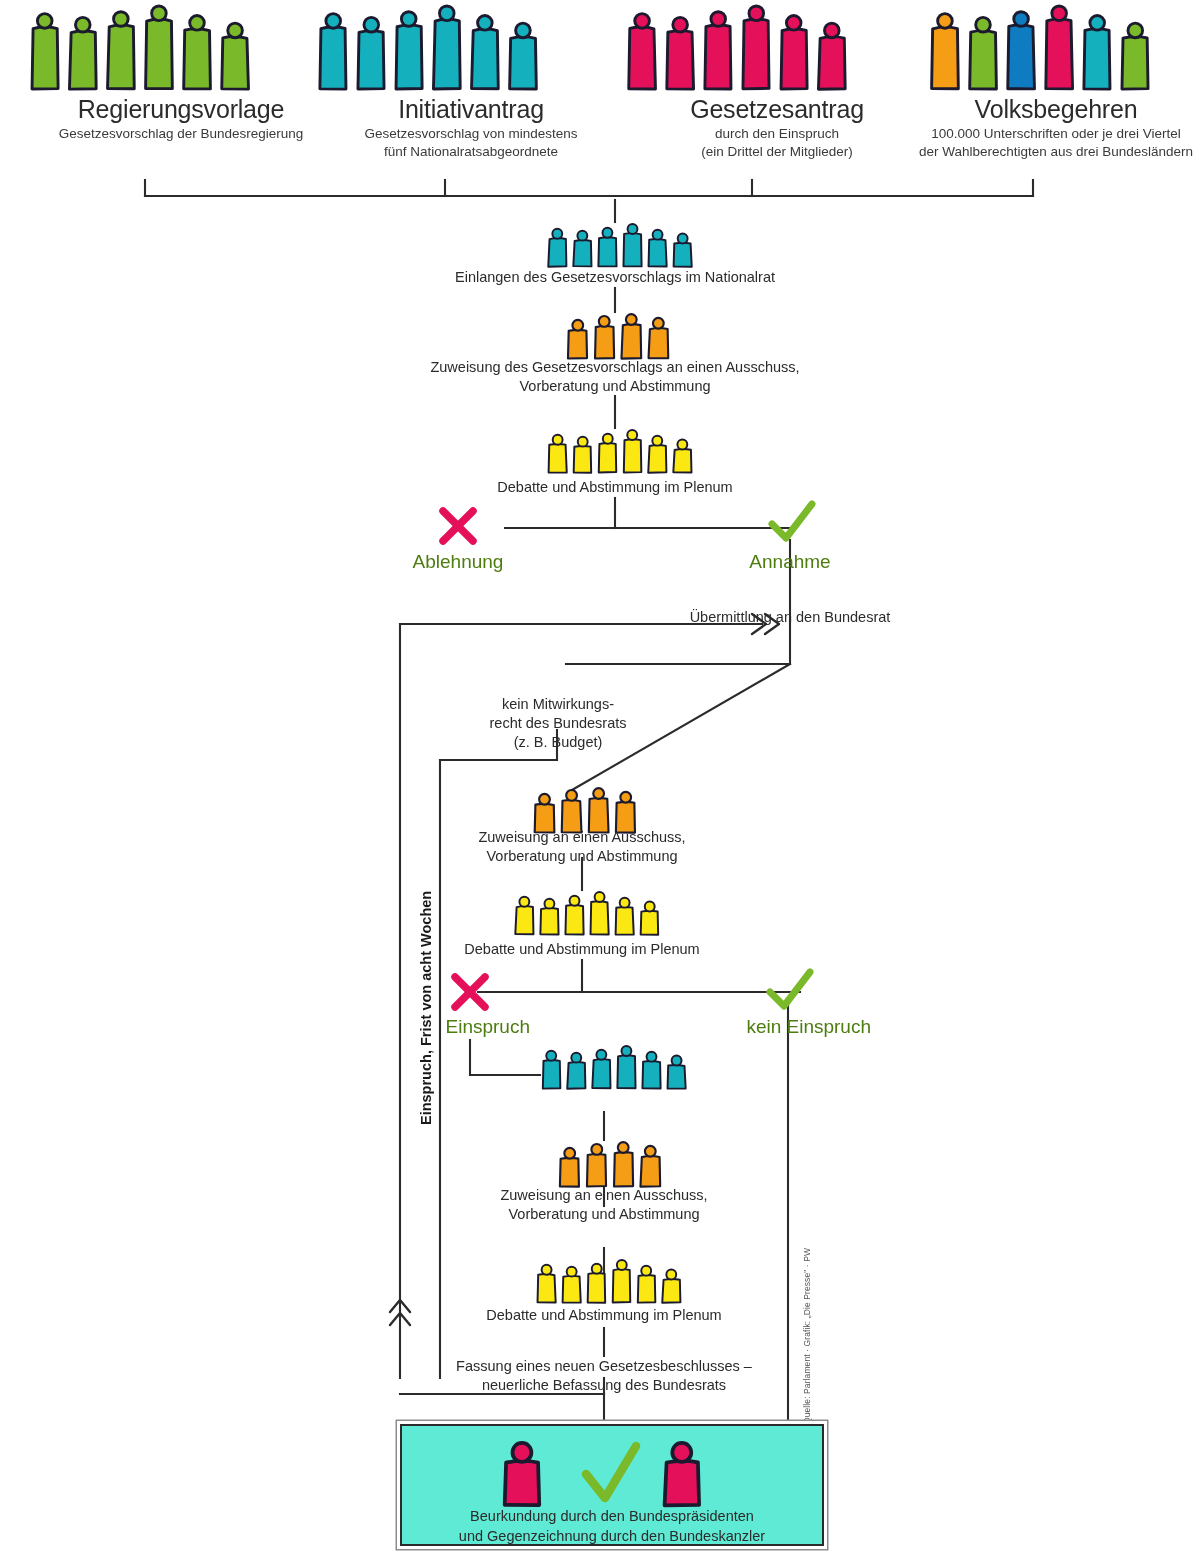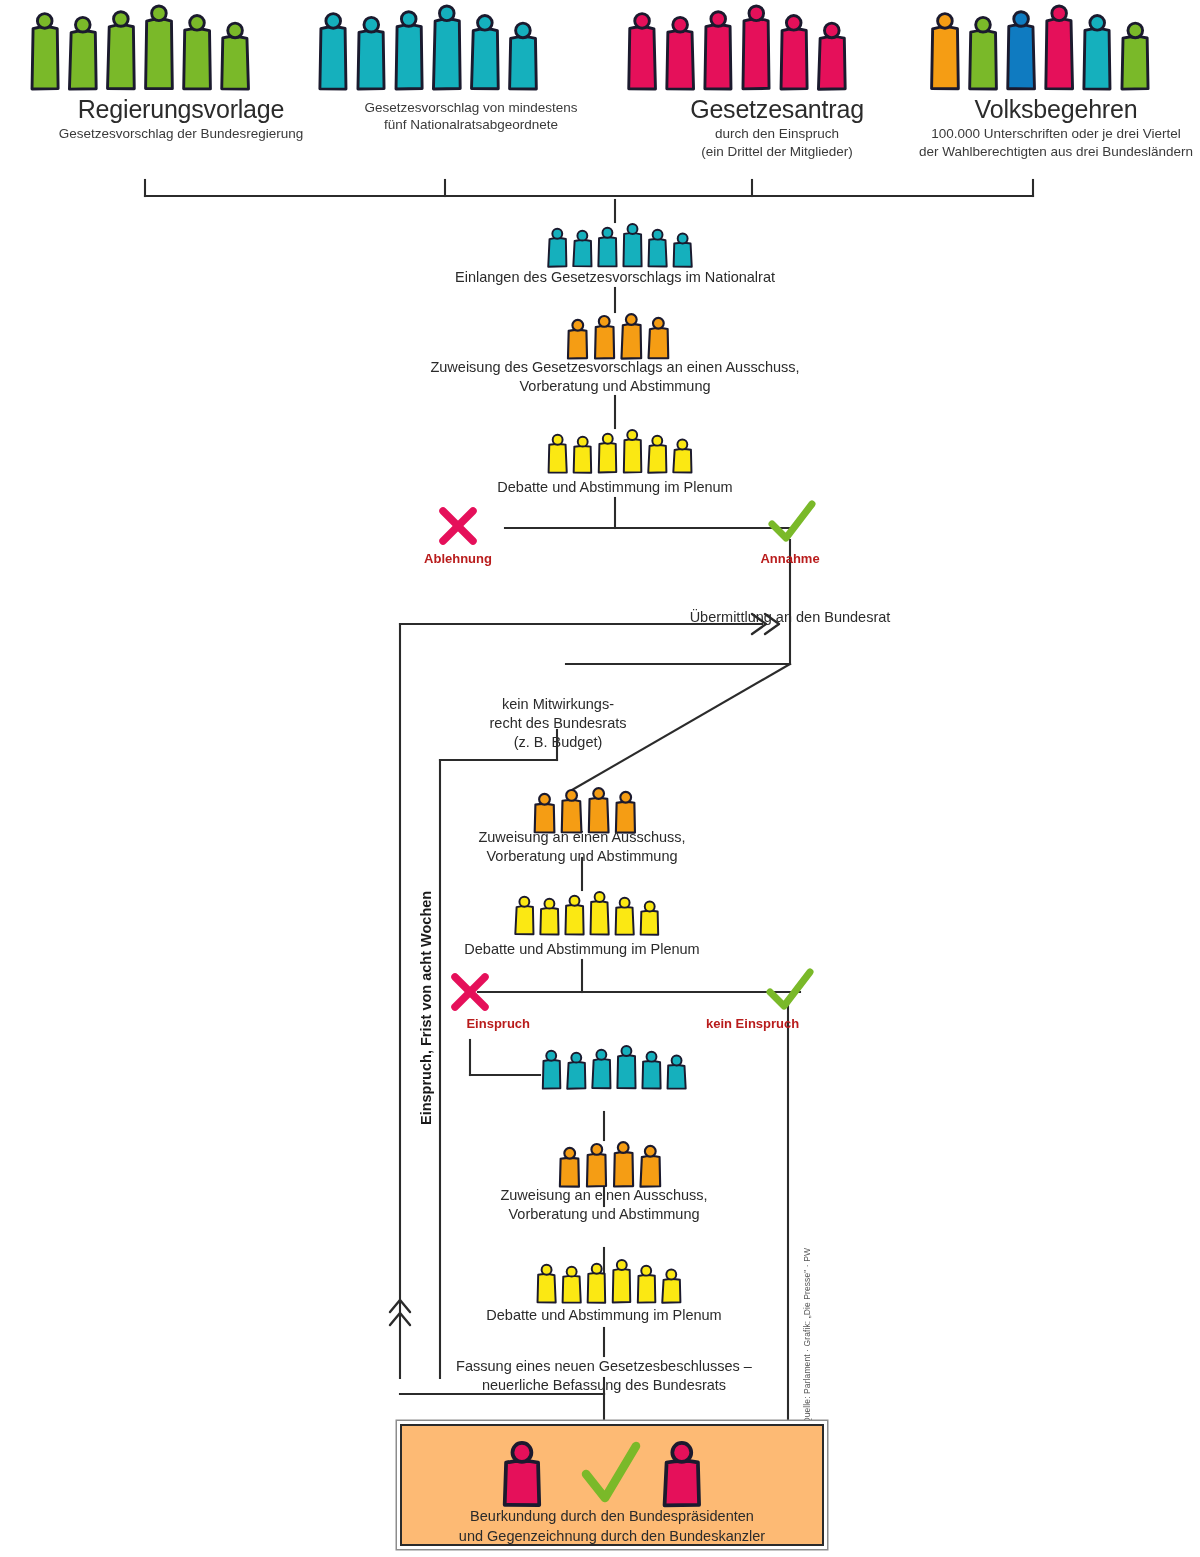--- a/index.html
+++ b/index.html
@@ -41,23 +41,23 @@
   .step-label{
     position:absolute;
     font-size:14.5px;
     line-height:1.3;
     color:#2b2b2b;
     text-align:center;
     white-space:nowrap;
   }
   .decision-label{
     position:absolute;
-    font-size:13px;
-    font-weight:bold;
-    color:#b91c1c;
+    font-size:19px;
+    font-weight:normal;
+    color:#4d7c0f;
     white-space:nowrap;
   }
   .note-label{
     position:absolute;
     font-size:14.5px;
     line-height:1.3;
     color:#2b2b2b;
     text-align:center;
     white-space:nowrap;
     margin-top:40px;
@@ -85,21 +85,21 @@
 
   
   .people{position:absolute;display:flex;align-items:flex-end;}
   .person{position:relative;display:block;}
 
   
   .final-box{
     position:absolute;
     border:2.5px solid #2b2b2b;
     box-shadow:0 0 0 3px #fff, 0 0 0 4.5px #8d8d8d;
-    background:#fdba74;
+    background:#5eead4;
     box-sizing:border-box;
   }
   .final-label{
     position:absolute;
     width:100%;
     text-align:center;
     font-size:14.5px;
     line-height:1.35;
     color:#2b2b2b;
   }
@@ -198,20 +198,21 @@
     </svg>
       <svg class="person" width="34" height="70" viewBox="0 0 34 70">
       <path d="M 3.5971428571428574 68.7357142857143
              L 4.644285714285715 18.421214285714285
              Q 17 14.9855 29.454285714285717 18.278357142857143
              L 30.331428571428575 68.95 Z" fill="#15b0bd" stroke="#1b1a2e" stroke-width="2.89" stroke-linejoin="round"></path>
       <circle cx="16.928571428571427" cy="10.459999999999999" r="7.31" fill="#15b0bd" stroke="#1b1a2e" stroke-width="2.89"></circle>
     </svg>
     </div>
   <div class="src-block" style="left:290px;top:96px;width:330px;">
+    <div class="src-title">Initiativantrag</div>
     <div class="src-sub">Gesetzesvorschlag von mindestens</div>
     <div class="src-sub" style="margin-top:0">fünf Nationalratsabgeordnete</div>
   </div>
 
   <div class="people" style="left: 625px; top: 2px; gap: 4px;">
       <svg class="person" width="34" height="80" viewBox="0 0 34 80">
       <path d="M 3.74 78.72857142857143
              L 4.787142857142857 18.371214285714284
              Q 17 14.9855 28.954285714285717 18.871214285714284
              L 30.474285714285717 78.94285714285714 Z" fill="#e5105a" stroke="#1b1a2e" stroke-width="2.89" stroke-linejoin="round"></path>
@@ -621,21 +622,21 @@
       <path d="M37 7 L7 37"></path>
     </g>
   </svg>
   <div class="decision-label" style="left:410px;top:1016px;width:120px;text-align:right;">
     <span>Einspruch</span>
   </div>
 
   <svg class="abs" style="left:766px;top:968px;width:48px;height:44px;" viewBox="0 0 48 44">
     <path d="M4 24 L18 38 L44 4" fill="none" stroke="#7ab929" stroke-width="7" stroke-linecap="round" stroke-linejoin="round"></path>
   </svg>
-  <div class="decision-label" style="left:706px;top:1016px;width:165px;text-align:left;">
+  <div class="decision-label" style="left:706px;top:1016px;width:165px;text-align:right;">
     <span>kein Einspruch</span>
   </div>
 
   <div class="people" style="left: 540px; top: 1044px; gap: 2px;">
       <svg class="person" width="23" height="40" viewBox="0 0 23 40">
       <path d="M 2.8157142857142854 39.614285714285714
              L 3.4778571428571428 12.008678571428572
              Q 11.5 10.137250000000002 19.779999999999998 11.86582142857143
              L 20.327142857142857 39.18571428571428 Z" fill="#15b0bd" stroke="#1b1a2e" stroke-width="1.955" stroke-linejoin="round"></path>
       <circle cx="11.214285714285714" cy="6.745" r="4.945" fill="#15b0bd" stroke="#1b1a2e" stroke-width="1.955"></circle>

